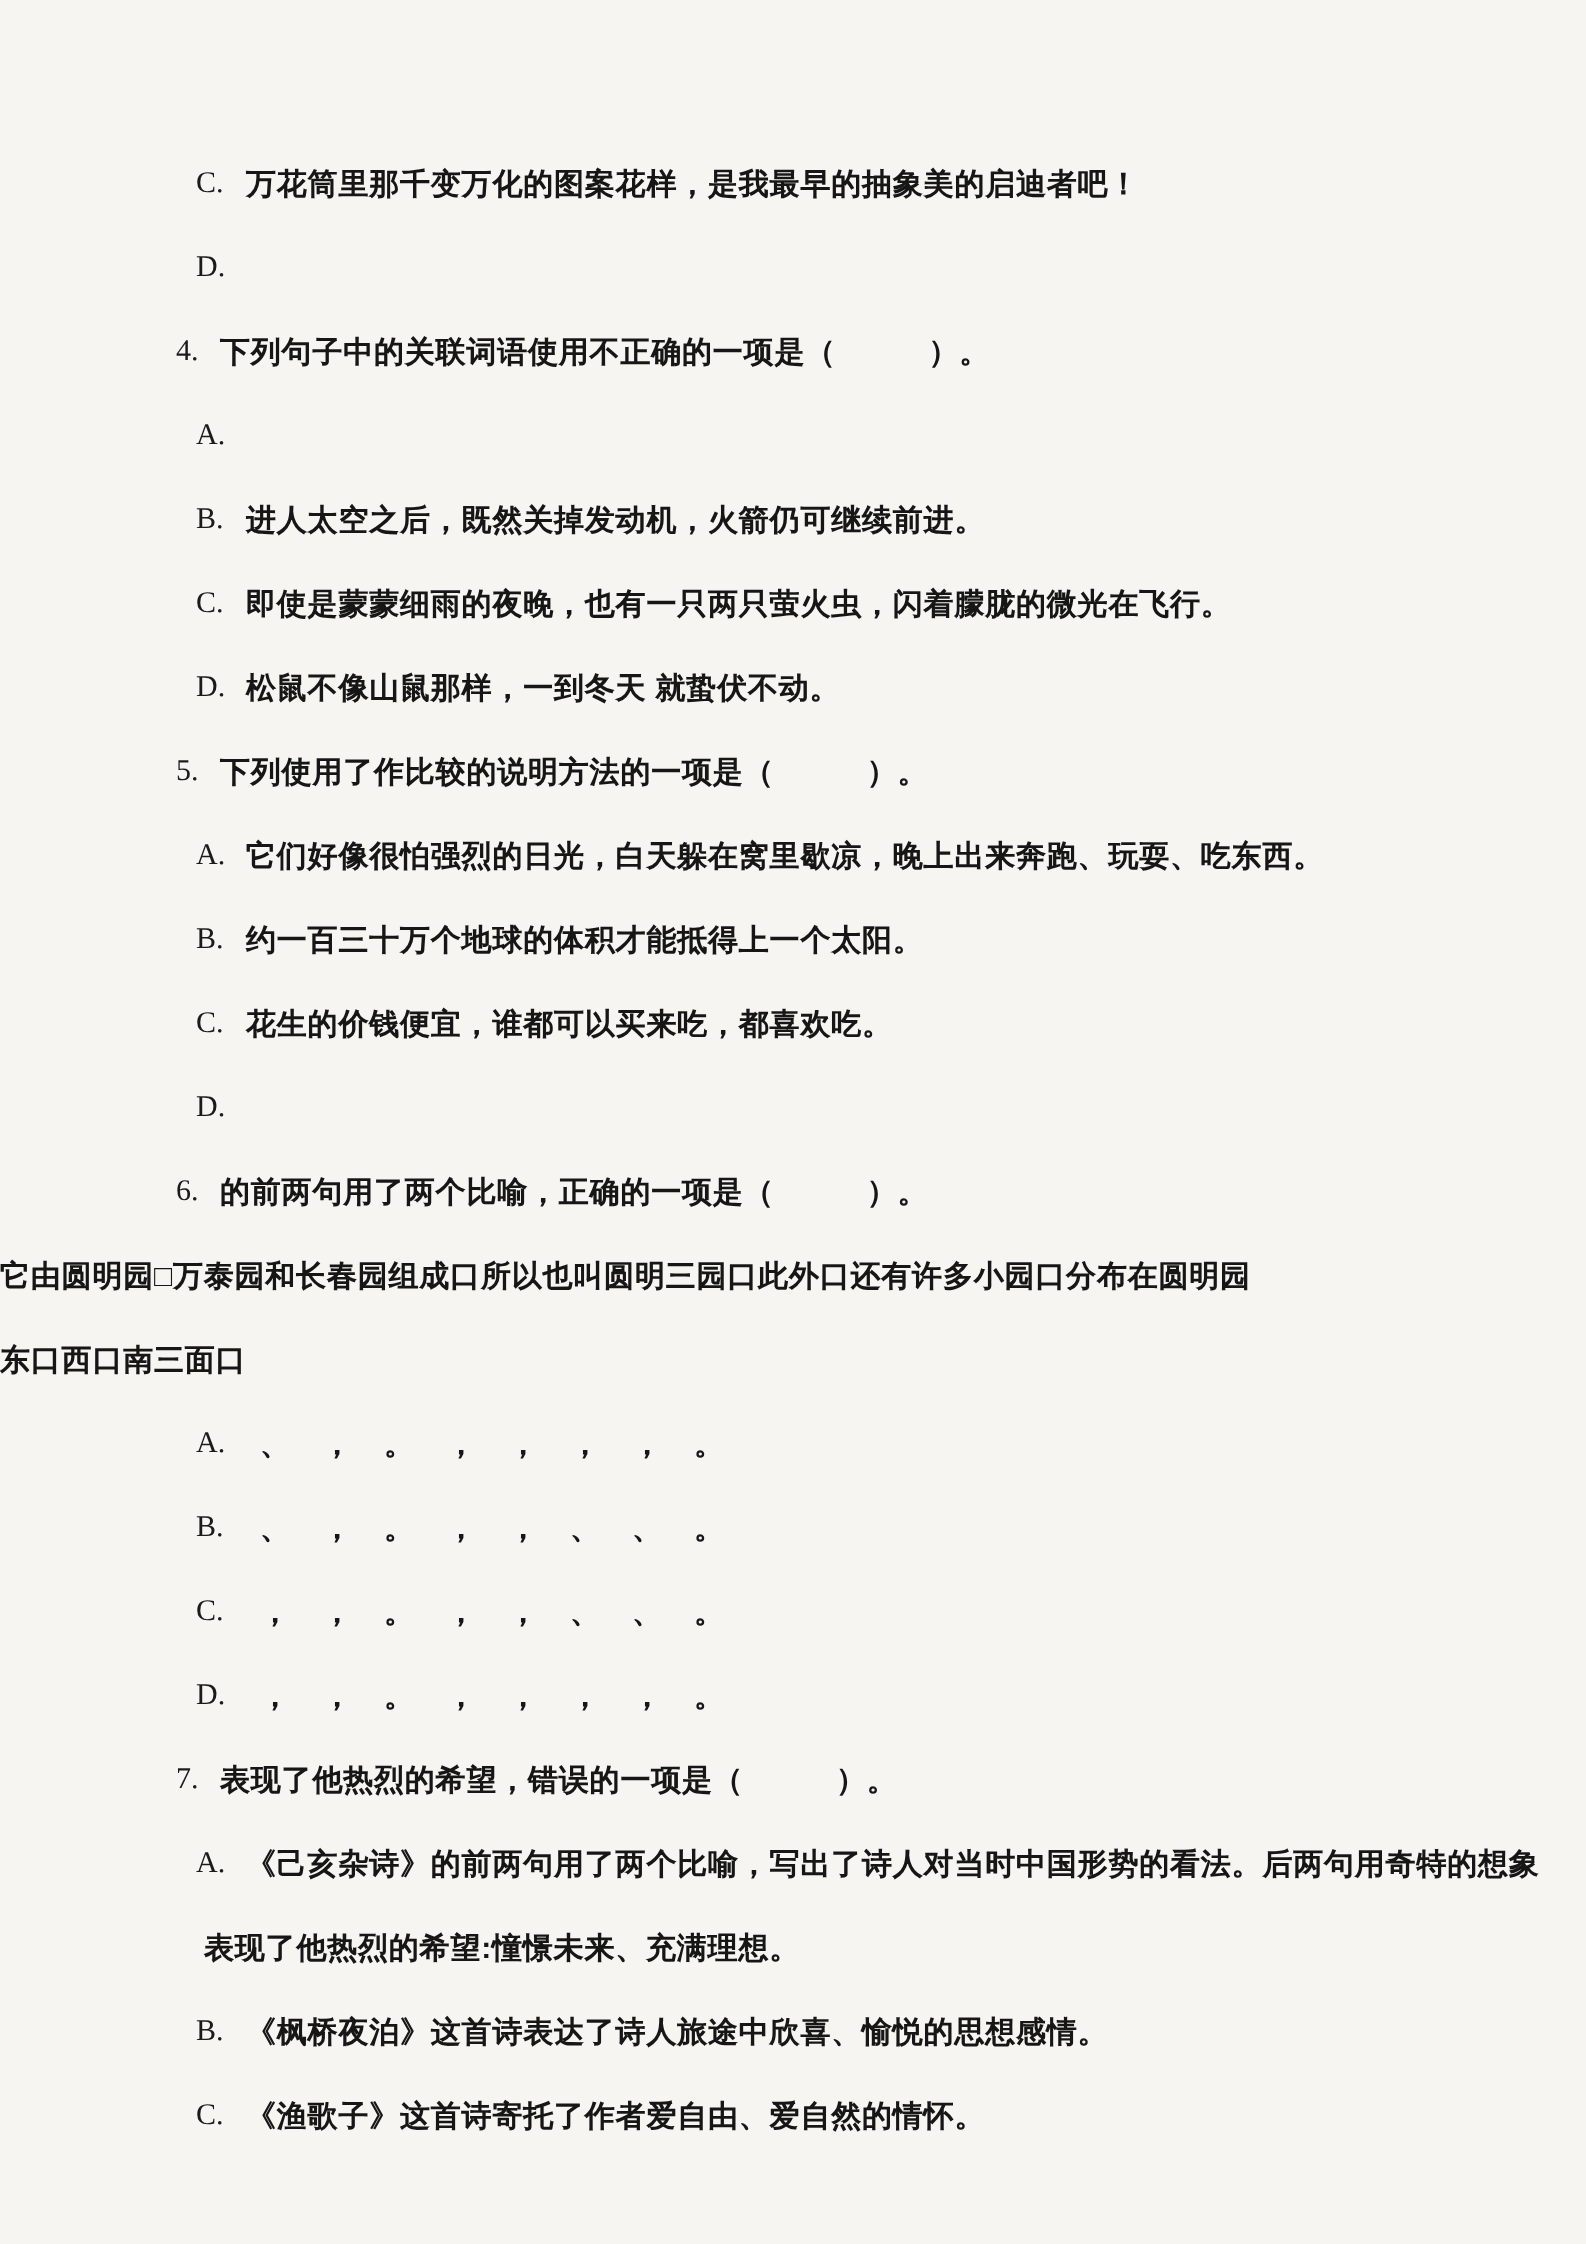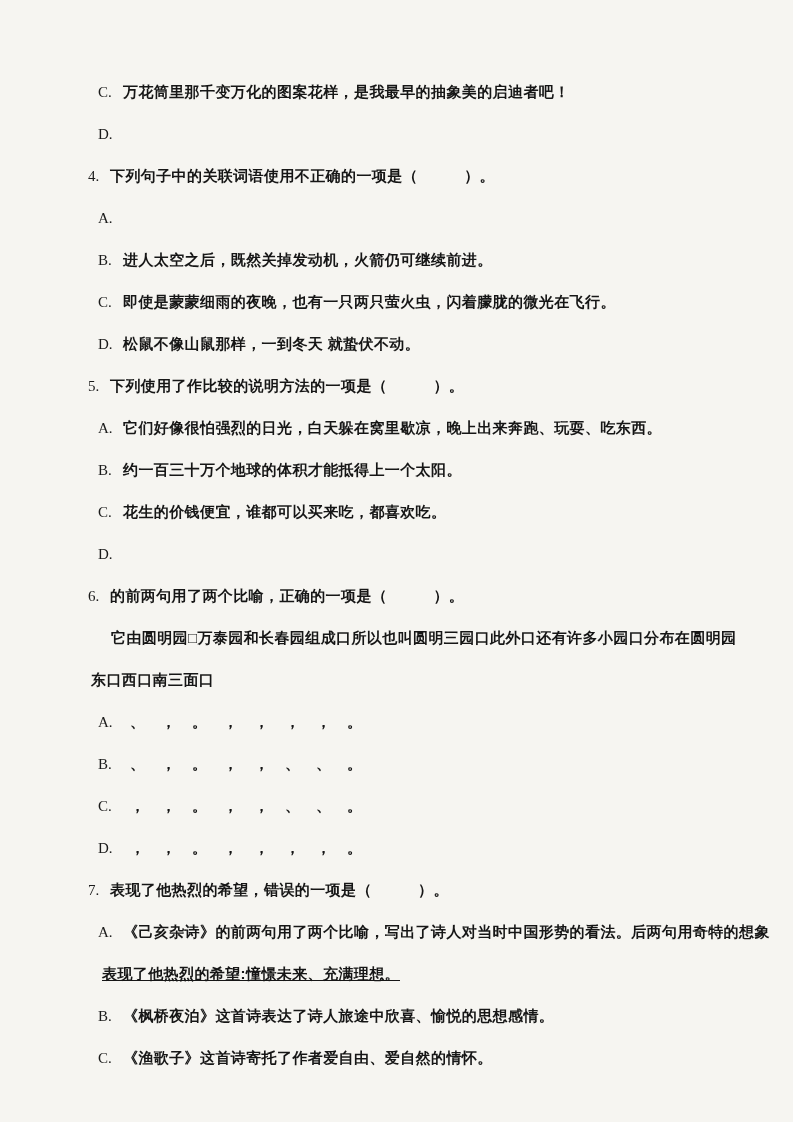--- a/index.html
+++ b/index.html
@@ -27,23 +27,23 @@
     font-family: "Liberation Serif", serif;
     font-weight: normal;
     font-size: 15px;
     letter-spacing: 0;
     color: #1b1b1b;
   }
   .q     { padding-left: 88px; }
   .q .label   { width: 22px; }
   .opt   { padding-left: 98px; }
   .opt .label { width: 25px; }
-  .para1 { padding-left: 111px; }
-  .para2 { padding-left: 91px; }
-  .cont  { padding-left: 102px; text-decoration: underline; }
+  .para1 { }
+  .para2 { }
+  .cont  { padding-left: 102px; }
   .punct { padding-left: 98px; }
   .punct .label { width: 32px; }
   .mark {
     display: inline-block;
     width: 31px;
     font-weight: bold;
     font-size: 15px;
   }
   .text { flex: 0 1 auto; }
 </style>

